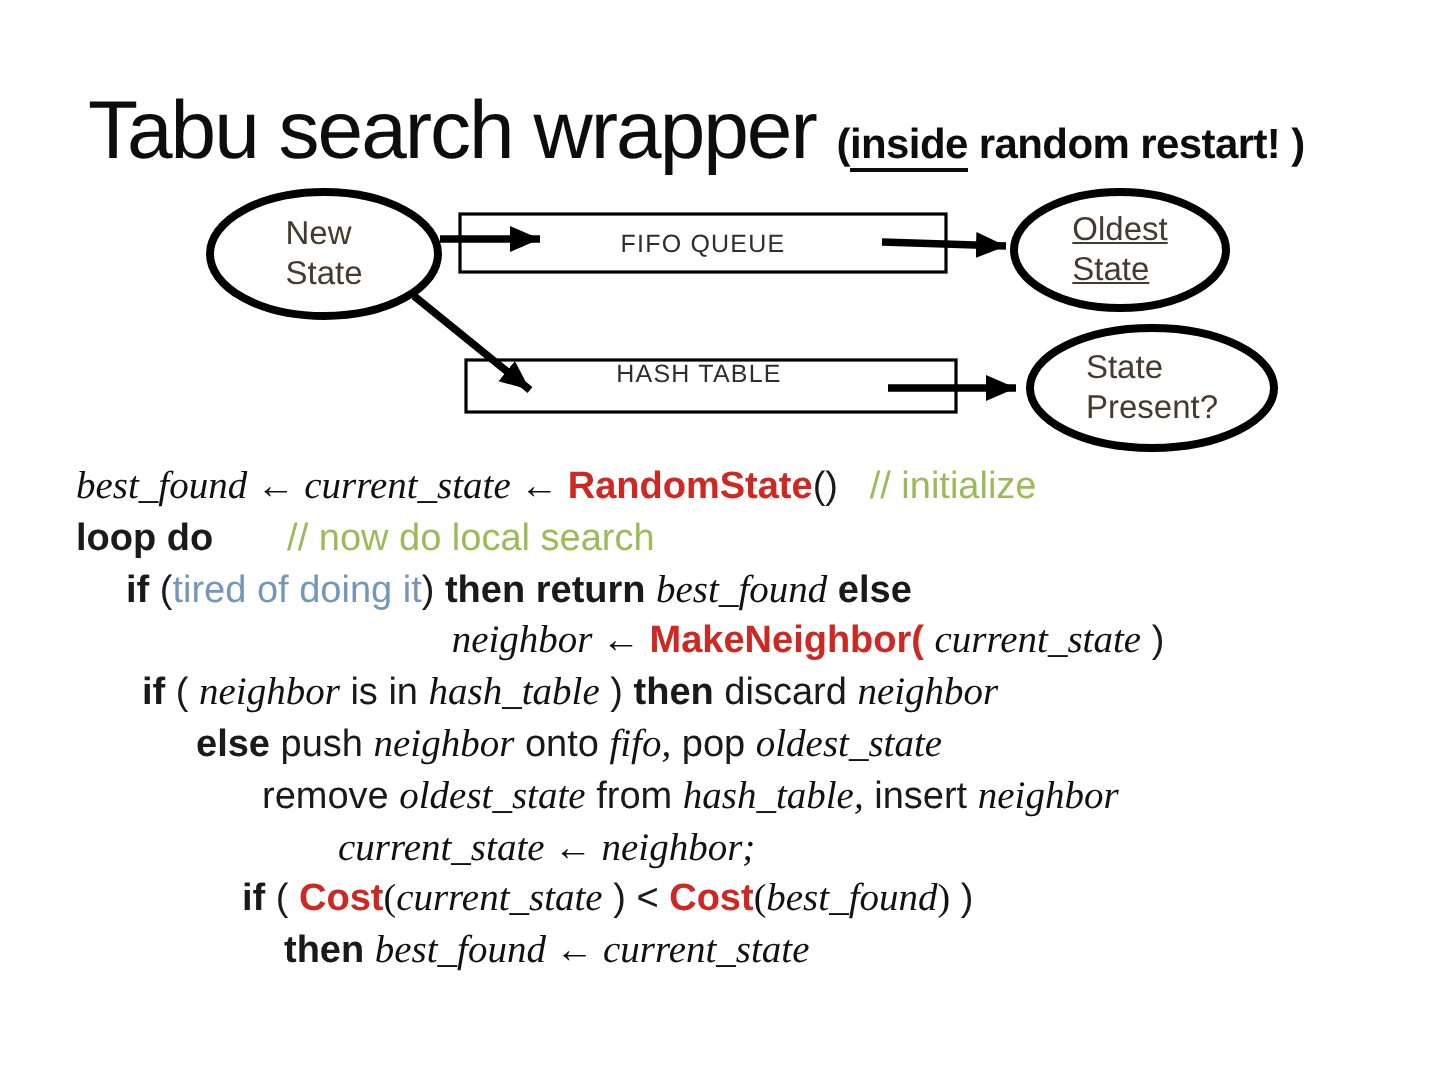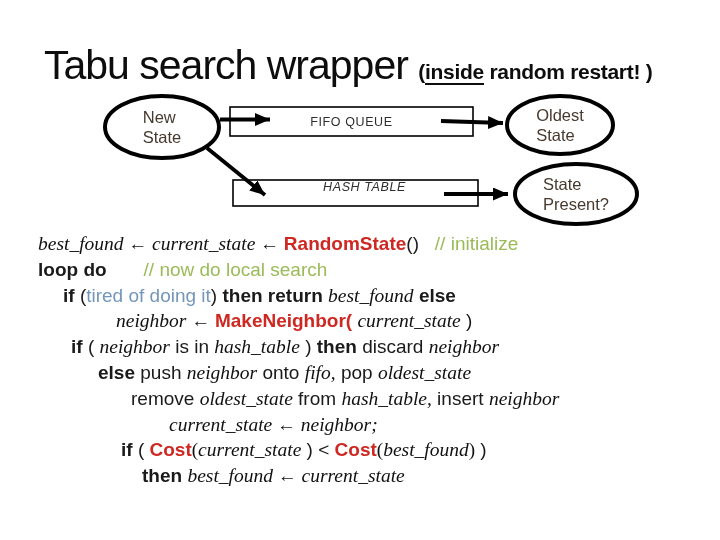--- a/index.html
+++ b/index.html
@@ -69,30 +69,30 @@
 
   <line x1="220" y1="119.5" x2="270" y2="119.5" stroke="#000" stroke-width="3.8" marker-end="url(#ah)"></line>
   <line x1="441" y1="121" x2="503" y2="123" stroke="#000" stroke-width="3.8" marker-end="url(#ah)"></line>
   <line x1="207" y1="148" x2="265" y2="195" stroke="#000" stroke-width="3.8" marker-end="url(#ah)"></line>
   <line x1="444" y1="194" x2="508" y2="194" stroke="#000" stroke-width="3.8" marker-end="url(#ah)"></line>
 </svg>
 
 <div class="shape-label" style="left:105px;top:96px;width:114px;height:62px;">New
 State</div>
 <div class="box-label" style="left:230px;top:107px;width:243px;height:29px;">FIFO QUEUE</div>
-<div class="shape-label" style="left:507px;top:96px;width:106px;height:58px;">Oldest
+<div class="shape-label" style="left:507px;top:96px;width:106px;height:58px;text-decoration:underline;">Oldest
 State</div>
-<div class="box-label" style="left:242px;top:180px;width:245px;height:14px;font-style:italic;">HASH TABLE</div>
+<div class="box-label" style="left:227px;top:180px;width:245px;height:14px;">HASH TABLE</div>
 <div class="shape-label" style="left:515px;top:164px;width:122px;height:60px;">State
 Present?</div>
 
 <div class="code-block">
     <div class="code-line" style="padding-left: 38px;"><span class="c-var">best_found</span><span class="c-serif"> ← </span><span class="c-var">current_state</span><span class="c-serif"> ← </span><span class="c-fn">RandomState</span><span class="c-plain">()</span><span class="c-comment">   // initialize</span></div>
     <div class="code-line" style="padding-left: 38px;"><span class="c-kw">loop do</span><span class="c-comment">       // now do local search</span></div>
     <div class="code-line" style="padding-left: 63px;"><span class="c-kw">if </span><span class="c-plain">(</span><span class="c-cond">tired of doing it</span><span class="c-plain">) </span><span class="c-kw">then return </span><span class="c-var">best_found</span><span class="c-plain"> </span><span class="c-kw">else</span></div>
-    <div class="code-line" style="padding-left: 116px;"><span class="c-var">neighbor</span><span class="c-serif"> ← </span><span class="c-fn">MakeNeighbor(</span><span class="c-plain"> </span><span class="c-var">current_state</span><span class="c-plain"> )</span></div>
+    <div class="code-line" style="padding-left: 88px; text-align: center;"><span class="c-var">neighbor</span><span class="c-serif"> ← </span><span class="c-fn">MakeNeighbor(</span><span class="c-plain"> </span><span class="c-var">current_state</span><span class="c-plain"> )</span></div>
     <div class="code-line" style="padding-left: 71px;"><span class="c-kw">if </span><span class="c-plain">( </span><span class="c-var">neighbor</span><span class="c-plain"> is in </span><span class="c-var">hash_table</span><span class="c-plain"> ) </span><span class="c-kw">then</span><span class="c-plain"> discard </span><span class="c-var">neighbor</span></div>
     <div class="code-line" style="padding-left: 98px;"><span class="c-kw">else</span><span class="c-plain"> push </span><span class="c-var">neighbor</span><span class="c-plain"> onto </span><span class="c-var">fifo,</span><span class="c-plain"> pop </span><span class="c-var">oldest_state</span></div>
     <div class="code-line" style="padding-left: 131px;"><span class="c-plain">remove </span><span class="c-var">oldest_state</span><span class="c-plain"> from </span><span class="c-var">hash_table,</span><span class="c-plain"> insert </span><span class="c-var">neighbor</span></div>
     <div class="code-line" style="padding-left: 169px;"><span class="c-var">current_state</span><span class="c-serif"> ← </span><span class="c-var">neighbor;</span></div>
     <div class="code-line" style="padding-left: 121px;"><span class="c-kw">if</span><span class="c-plain"> ( </span><span class="c-fn">Cost</span><span class="c-serif">(</span><span class="c-var">current_state</span><span class="c-plain"> ) &lt; </span><span class="c-fn">Cost</span><span class="c-serif">(</span><span class="c-var">best_found</span><span class="c-serif">)</span><span class="c-plain"> )</span></div>
     <div class="code-line" style="padding-left: 142px;"><span class="c-kw">then </span><span class="c-var">best_found</span><span class="c-serif"> ← </span><span class="c-var">current_state</span></div>
   </div>
 
 </body></html>

